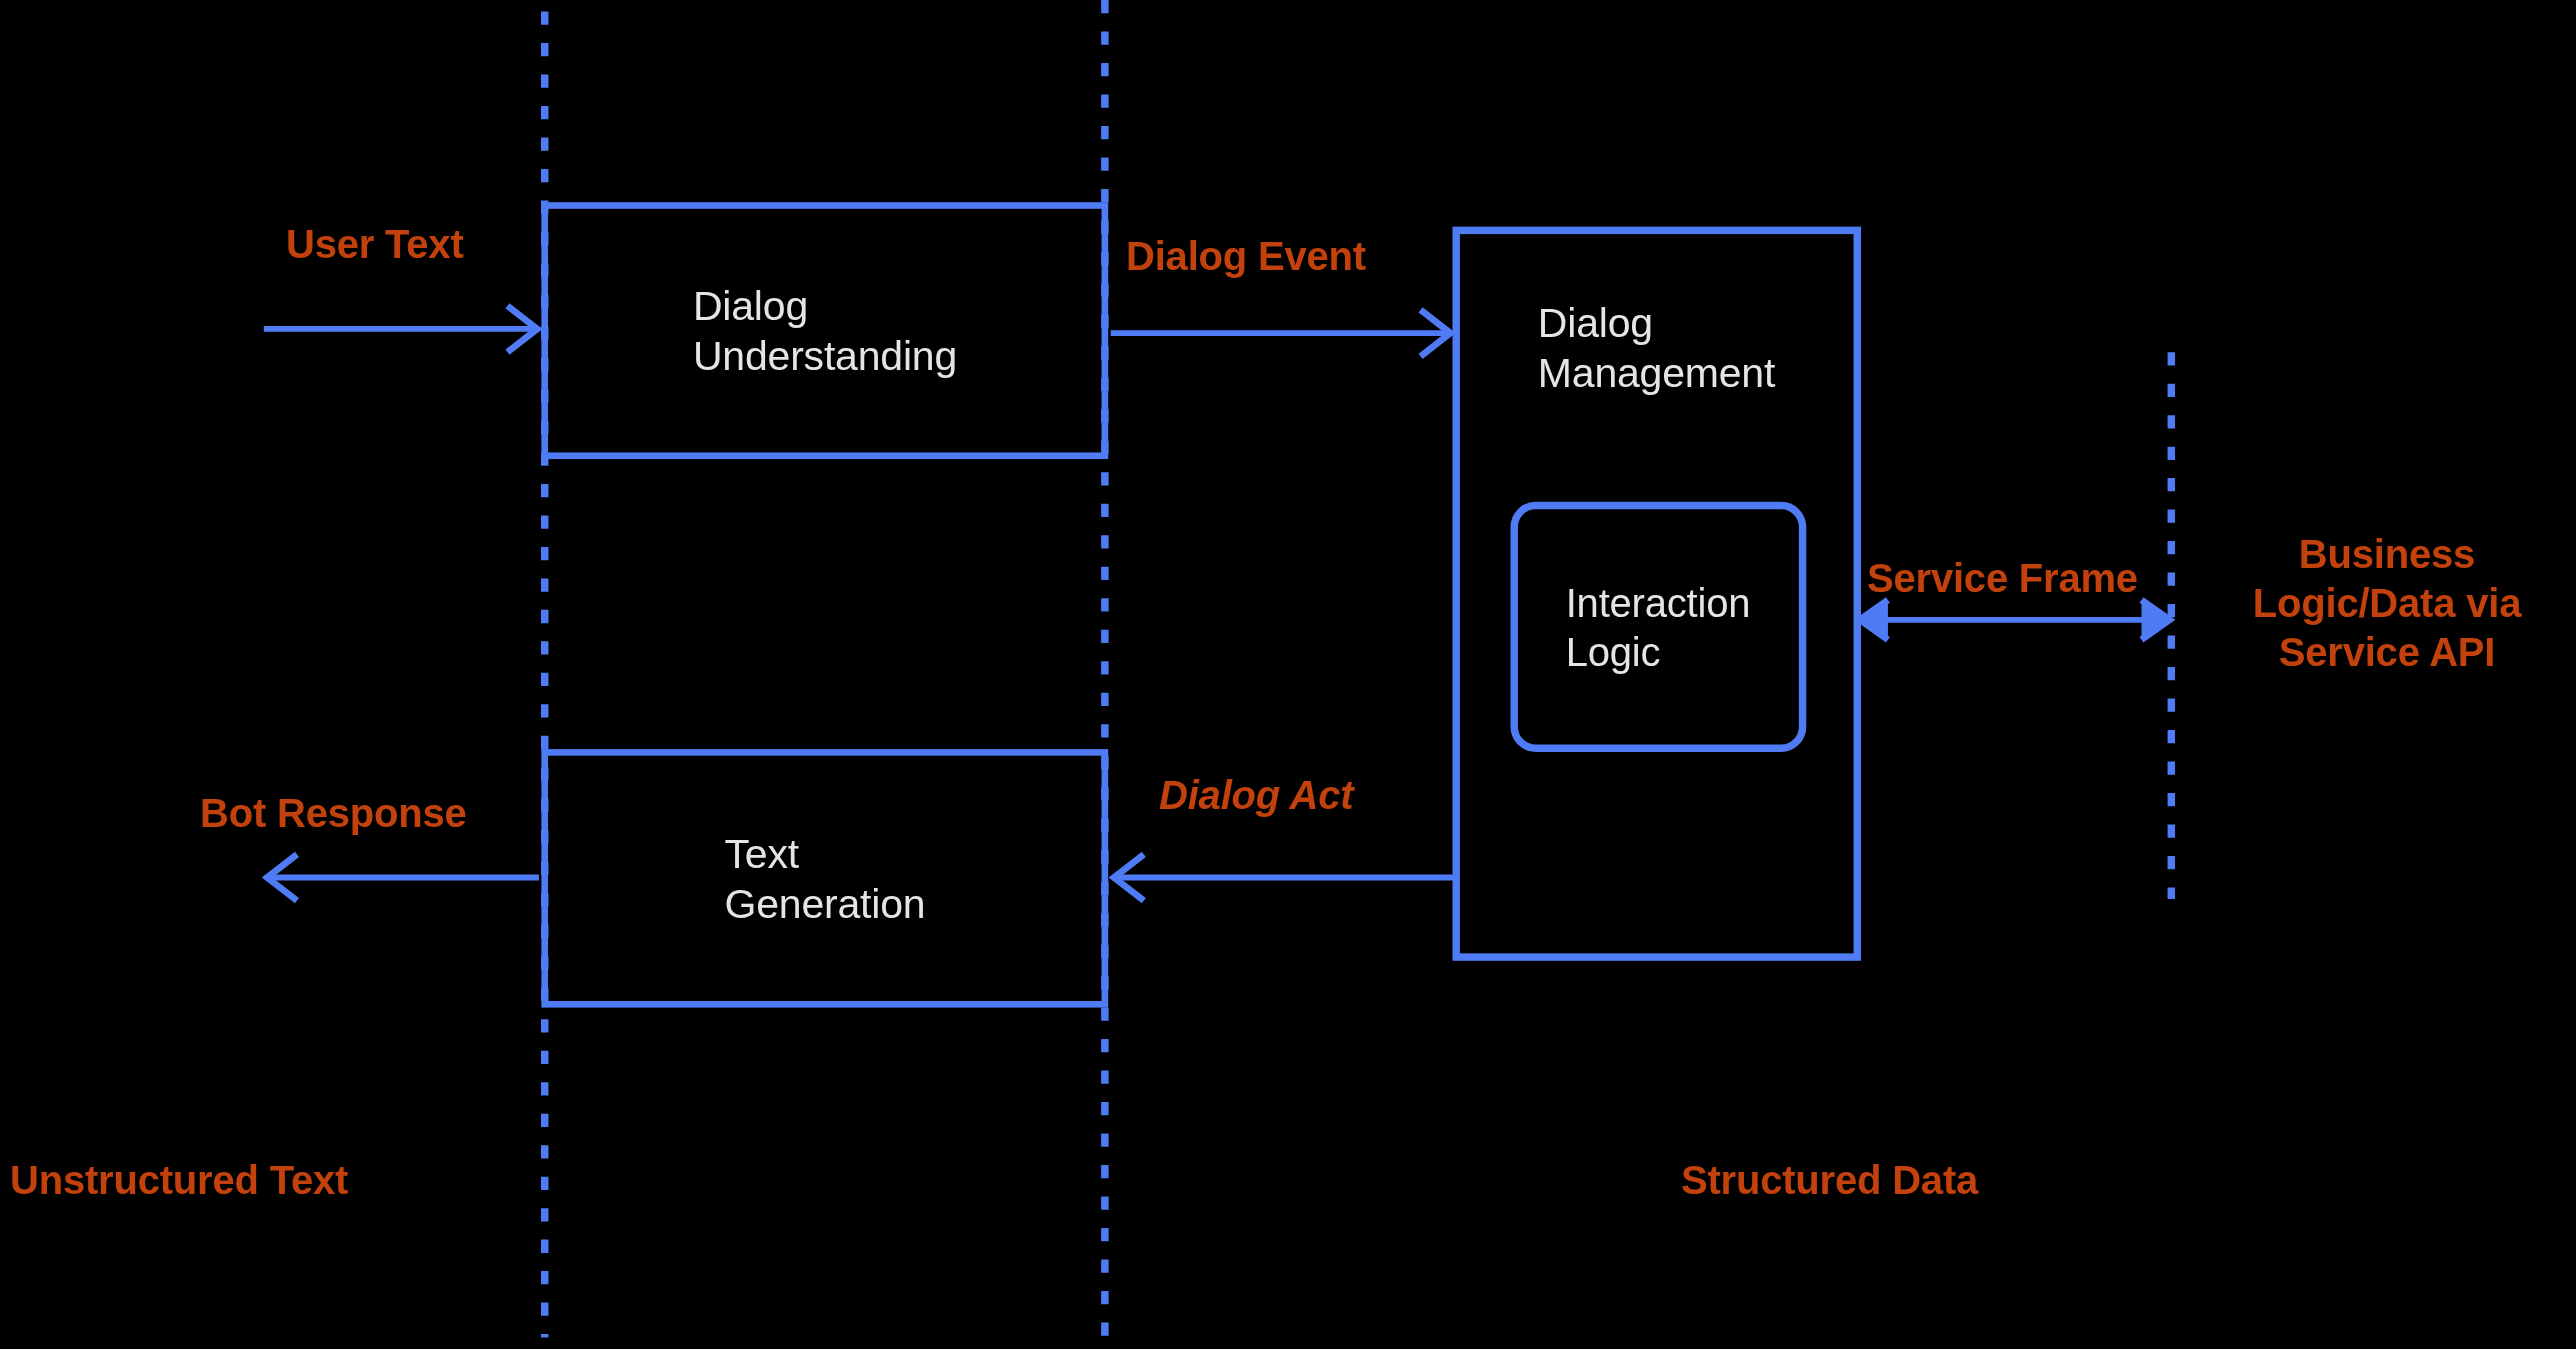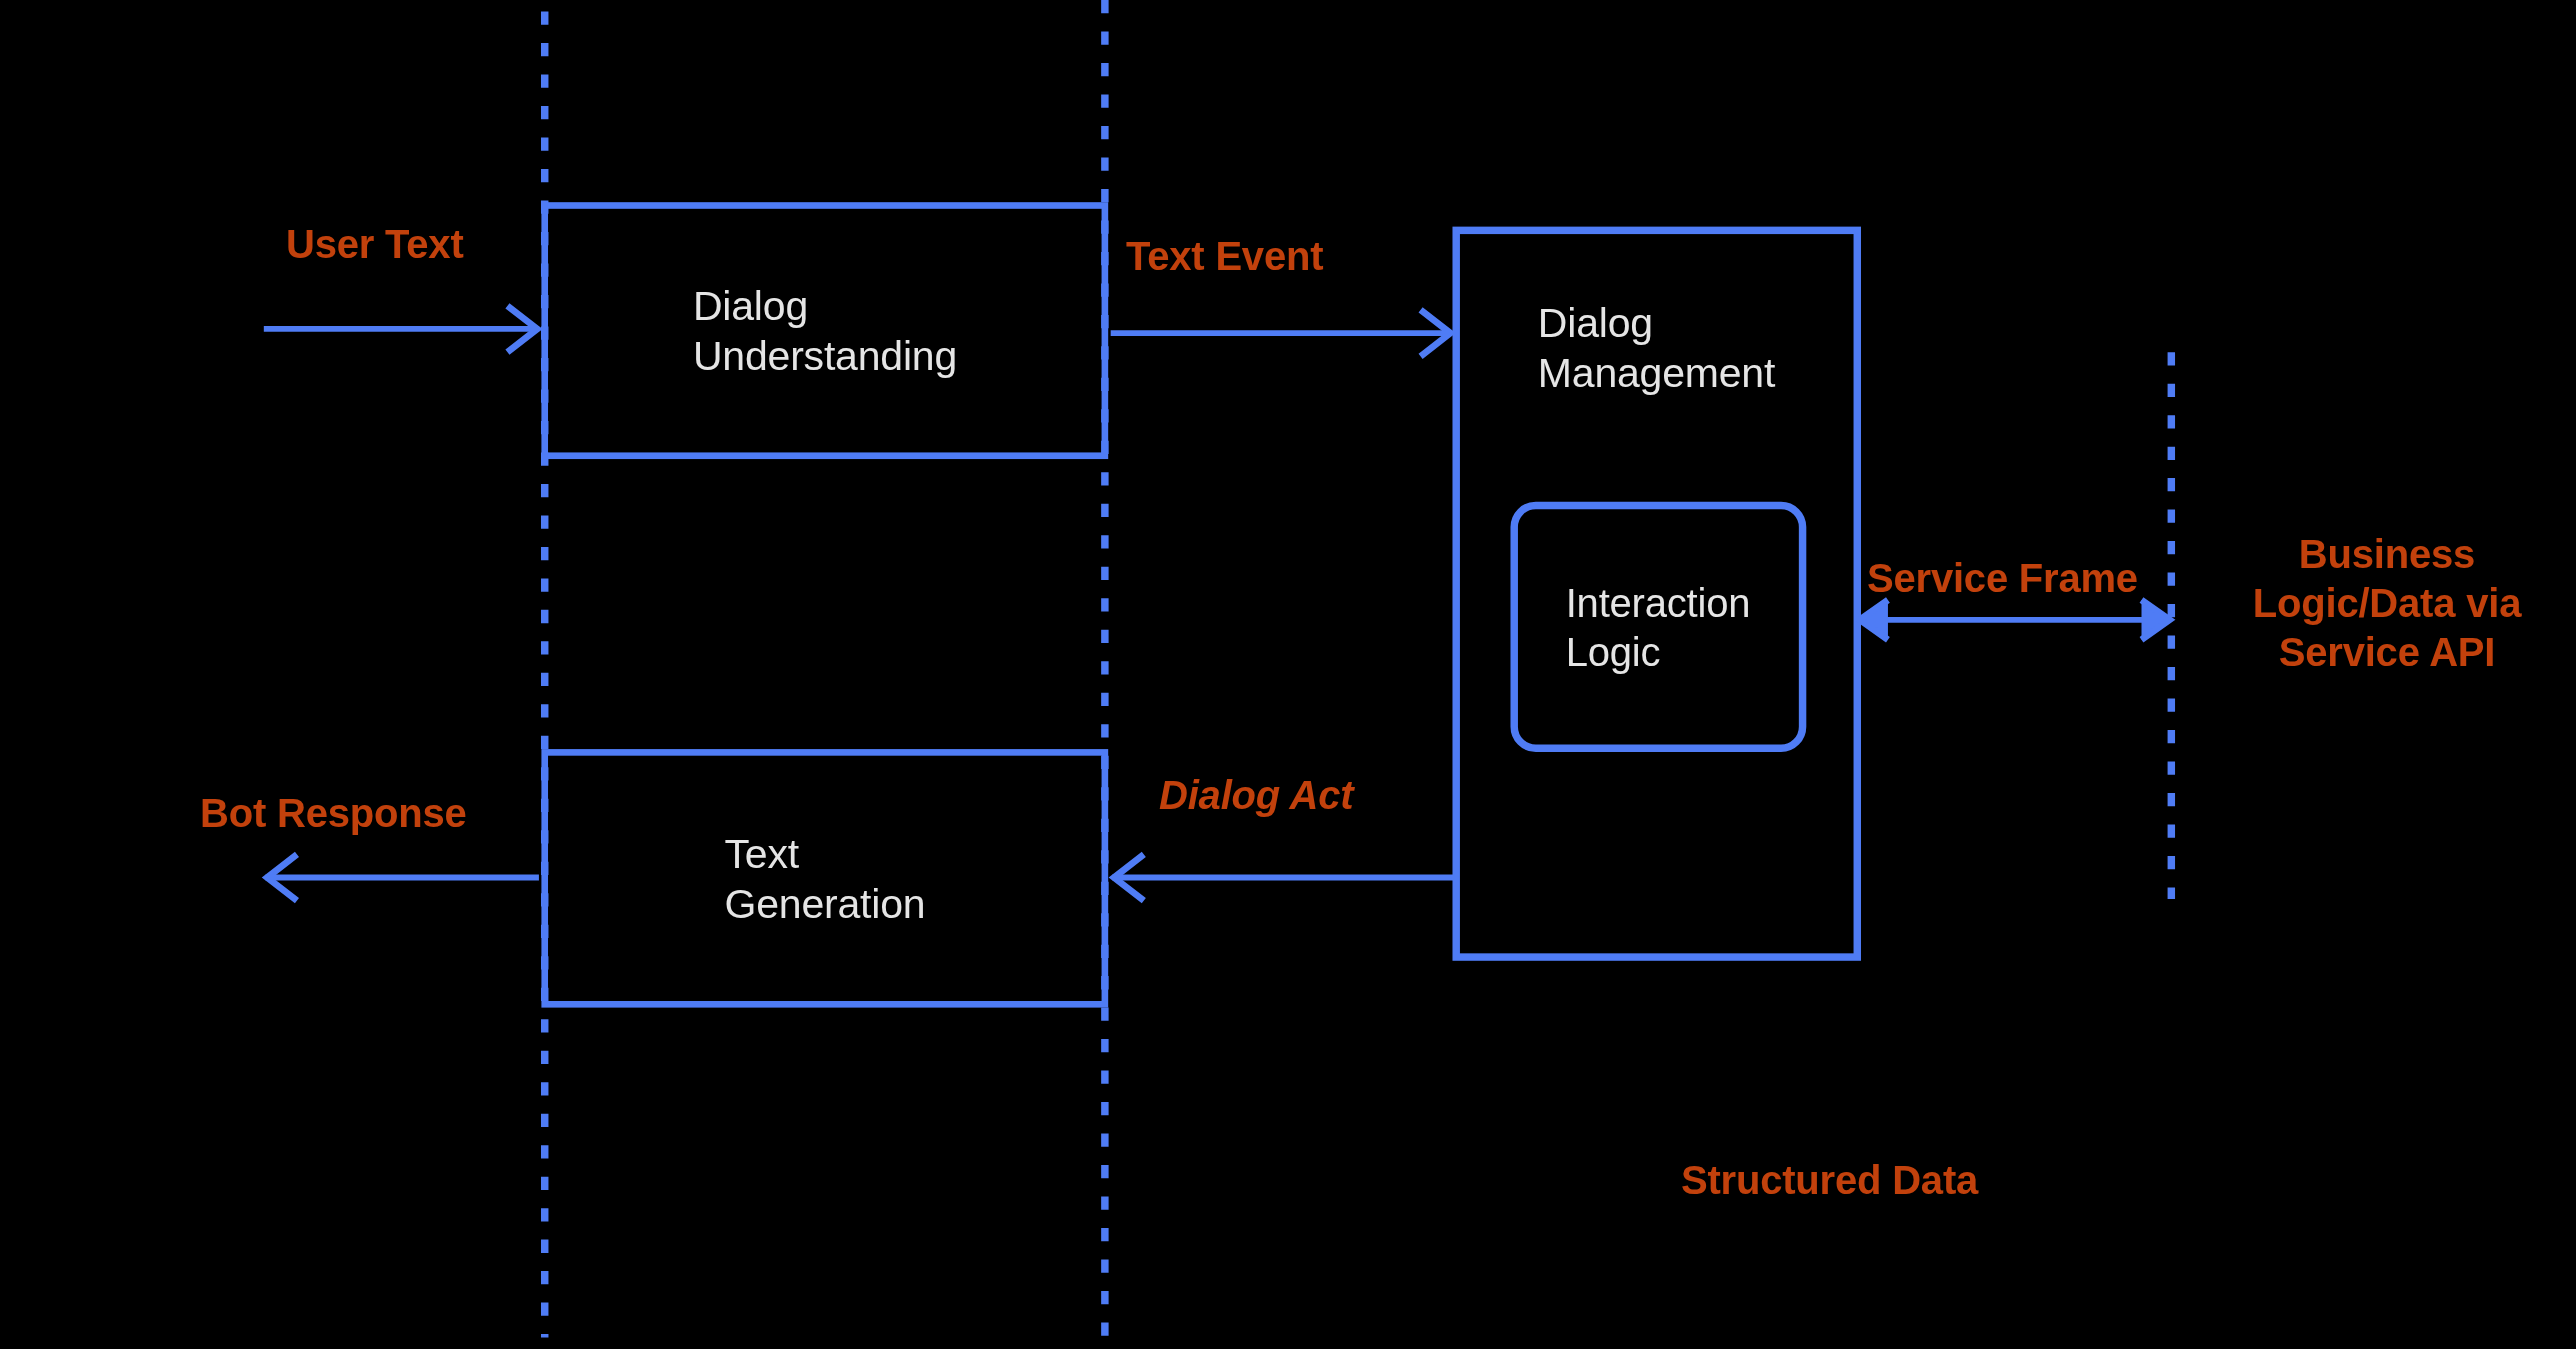--- a/index.html
+++ b/index.html
@@ -99,29 +99,30 @@
 Generation</div>
 
   <div class="node-box" style="left: 1456px; top: 290px; width: 401px; height: 116px; font-size: 41px; white-space: pre-line;">Dialog
 Management</div>
 
   <div class="node-box" style="left: 1514px; top: 506px; width: 288px; height: 243px; font-size: 40px; white-space: pre-line;">Interaction
 Logic</div>
 
   <div class="lbl" style="left:286px; top:220px; font-size:40px;">User Text</div>
 
-  <div class="lbl" style="left:1126px; top:232px; font-size:40px;">Text Event</div>
+  <div class="lbl" style="left:1126px; top:232px; font-size:40px;">Dialog Event</div>
 
   <div class="lbl" style="left:1159px; top:771px; font-size:40px;font-style:italic;">Dialog Act</div>
 
   <div class="lbl" style="left:200px; top:789px; font-size:40px;">Bot Response</div>
 
   <div class="lbl" style="left:1867px; top:554px; font-size:40px;">Service Frame</div>
 
   <div class="lbl ctr" style="left: 2213px; top: 530px; width: 348px; font-size: 40px; white-space: pre-line;">Business
 Logic/Data via
 Service API</div>
 
+  <div class="lbl" style="left:10px; top:1156px; font-size:40px;">Unstructured Text</div>
 
   <div class="lbl" style="left:1681px; top:1156px; font-size:40px;">Structured Data</div>
 
 </div>
 
 
 </body></html>

